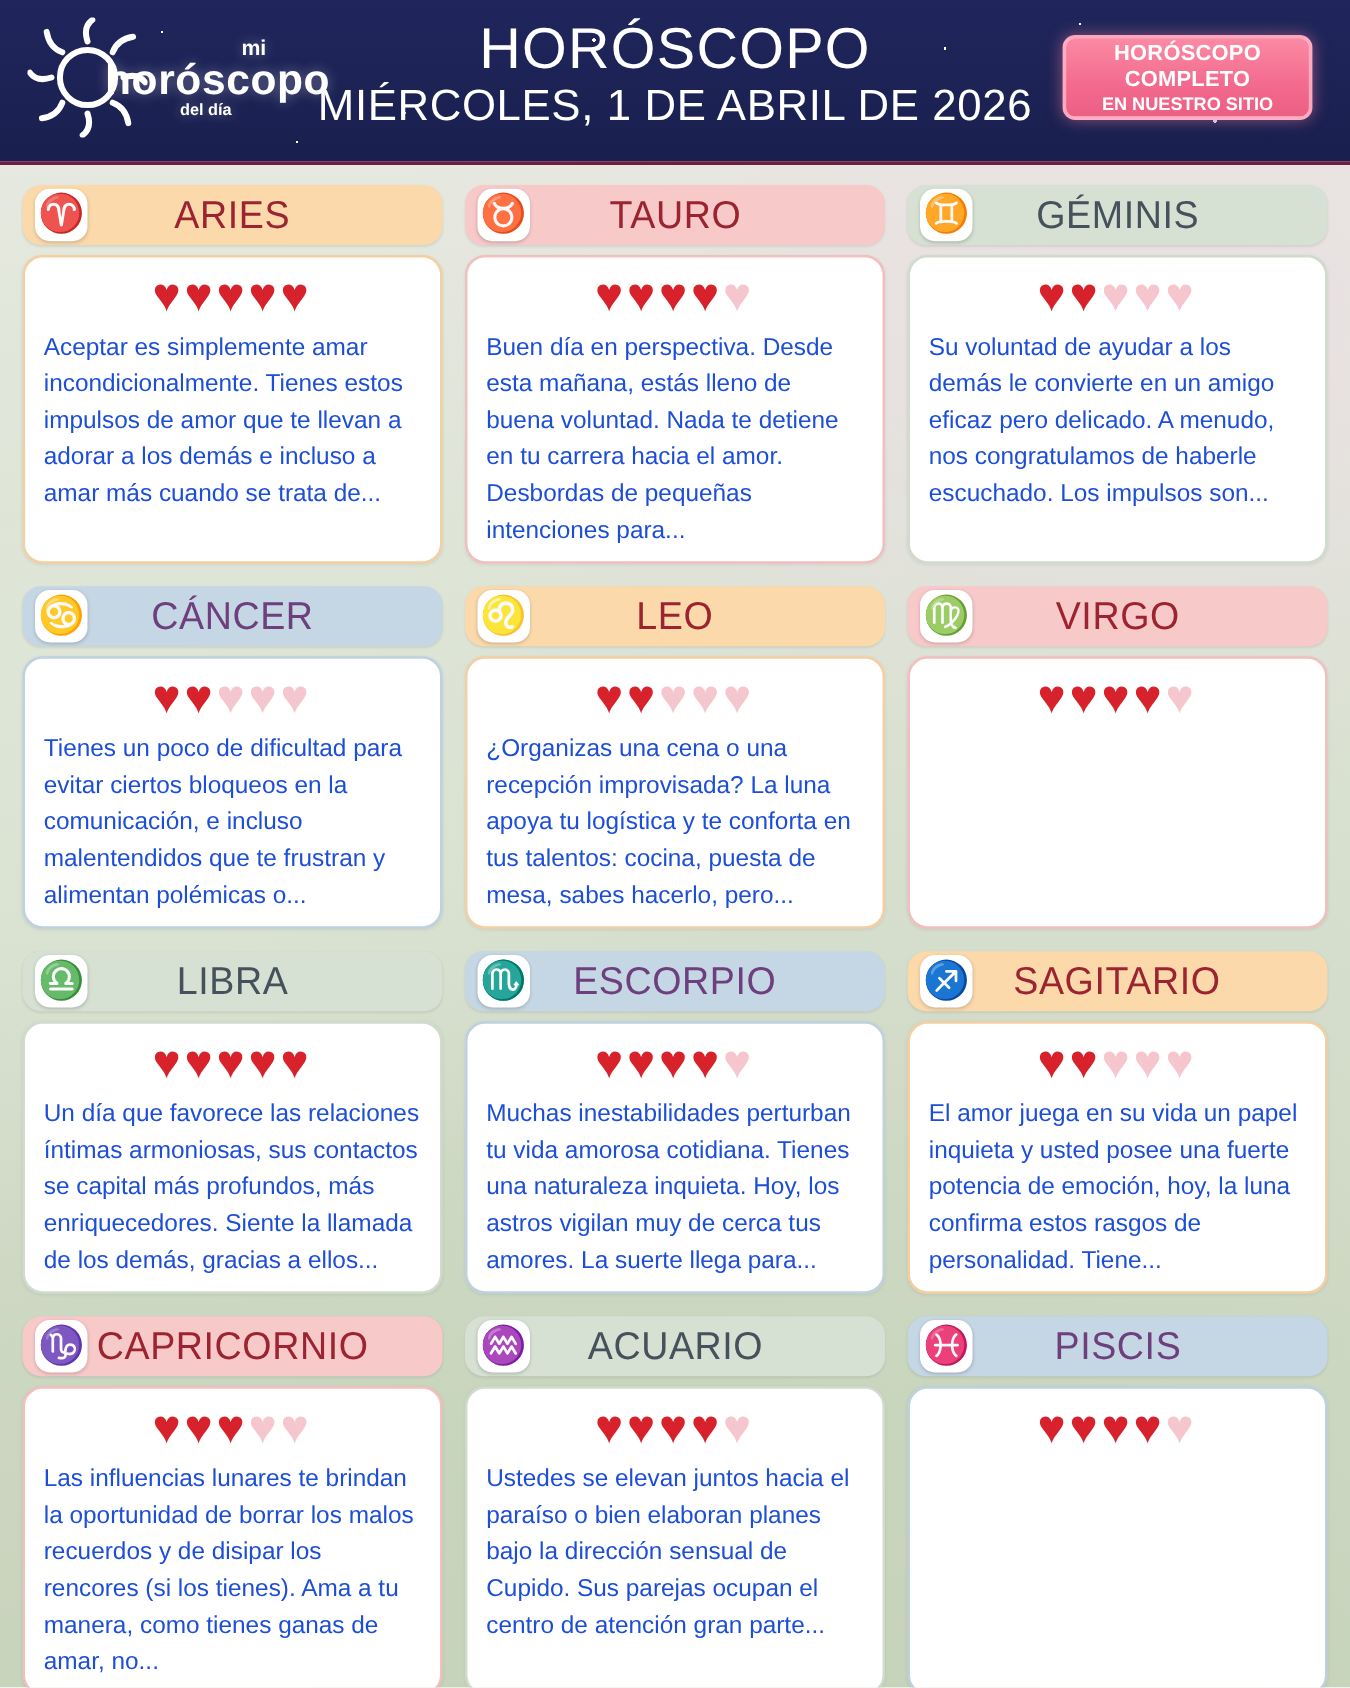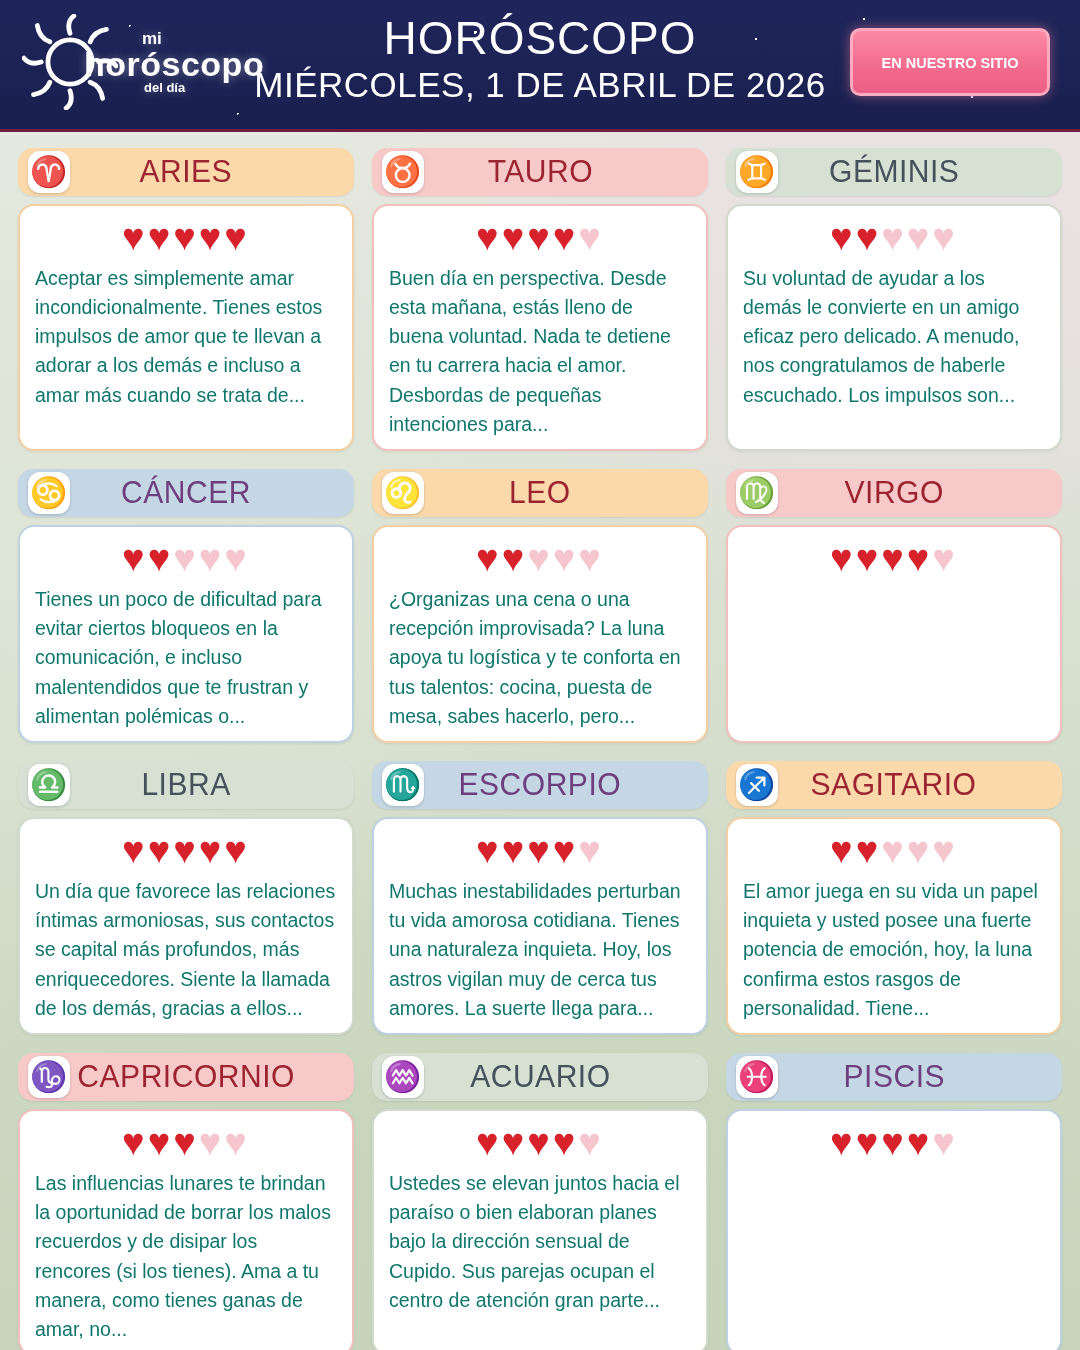--- a/index.html
+++ b/index.html
@@ -18,21 +18,21 @@
       radial-gradient(3px 3px at 90% 75%, #cfd4ff 50%, transparent 51%),
       radial-gradient(2px 2px at 80% 15%, #fff 50%, transparent 51%),
       radial-gradient(2px 2px at 22% 88%, #fff 50%, transparent 51%),
       linear-gradient(180deg,#20265c 0%,#191f4e 100%);
     border-bottom:3px solid #6e1f3f;
     color:#fff;
   }
   .logo{ position:absolute; left:22px; top:14px; display:flex; align-items:center; }
   .logo svg{ width:96px; height:96px; }
   .logo-text{ margin-left:-34px; line-height:1; text-shadow:0 0 10px rgba(255,255,255,.35); }
-  .logo-mi{ font-size:17px; font-weight:bold; margin-left:58px; }
+  .logo-mi{ font-size:17px; font-weight:bold; margin-left:58px;text-align:center; }
   .logo-main{ font-size:34px; font-weight:bold; letter-spacing:.5px; }
   .logo-sub{ font-size:13px; font-weight:bold; margin-left:60px; }
   .title-wrap{ position:absolute; left:0; right:0; top:12px; text-align:center; line-height:1.15; }
   .title-main{ font-size:46px; font-weight:400; letter-spacing:1px; }
   .title-sub{ font-size:35px; font-weight:400; letter-spacing:.5px; }
   .cta{
     position:absolute; right:30px; top:28px; width:200px; height:68px;
     background:linear-gradient(180deg,#fb8aa4 0%,#f26a8d 60%,#ec5f84 100%);
     border:3px solid rgba(255,180,198,.85); border-radius:10px;
     display:flex; flex-direction:column; align-items:center; justify-content:center;
@@ -74,21 +74,21 @@
   }
   .sign-name{ font-size:31px; letter-spacing:.5px; transform:scaleX(.97); }
   .sign-card{
     flex:1; margin-top:8px; background:#fff; border-radius:16px;
     border:2px solid #ddd; padding:10px 15px 10px;
     display:flex; flex-direction:column; box-shadow:0 1px 3px rgba(0,0,0,.07);
   }
   .hearts{ text-align:center; font-size:38px; line-height:1.15; letter-spacing:3px; }
   .heart.filled{ color:#d7222b; }
   .heart.empty{ color:#f5c6cd; }
-  .sign-text{ font-size:19.5px; line-height:1.5; color:#0f766e; margin-top:4px; }
+  .sign-text{ font-size:19.5px; line-height:1.5; color:#1d4ed8; margin-top:4px; }
 
   
   .theme-orange .sign-header{ background:#fbd9ab; }
   .theme-orange .sign-name{ color:#9c2430; }
   .theme-orange .sign-card{ border-color:#f4cfa3; }
   .theme-pink .sign-header{ background:#f8c9c9; }
   .theme-pink .sign-name{ color:#9c2430; }
   .theme-pink .sign-card{ border-color:#f2bfbf; }
   .theme-green .sign-header{ background:#d6e0d3; }
   .theme-green .sign-name{ color:#46525b; }
@@ -119,20 +119,21 @@
       <div class="logo-mi">mi</div>
       <div class="logo-main">horóscopo</div>
       <div class="logo-sub">del día</div>
     </div>
   </div>
   <div class="title-wrap">
     <div class="title-main">HORÓSCOPO</div>
     <div class="title-sub">MIÉRCOLES, 1 DE ABRIL DE 2026</div>
   </div>
   <div class="cta">
+    <div class="cta-line1">HORÓSCOPO COMPLETO</div>
     <div class="cta-line2">EN NUESTRO SITIO</div>
   </div>
 </div>
 
 <div class="content">
   <div class="sign theme-orange">
     <div class="sign-header">
       <span class="sign-icon" style="color: rgb(192, 58, 43);">♈</span>
       <span class="sign-name">ARIES</span>
     </div>

